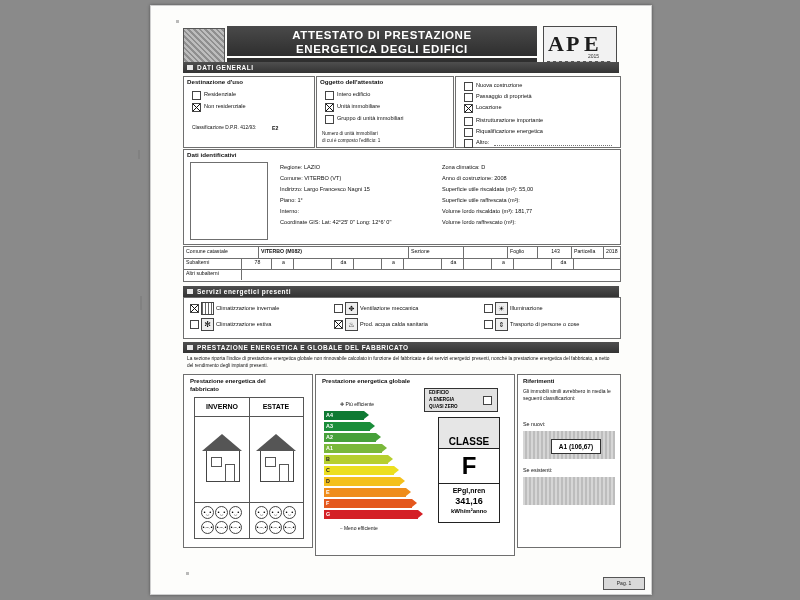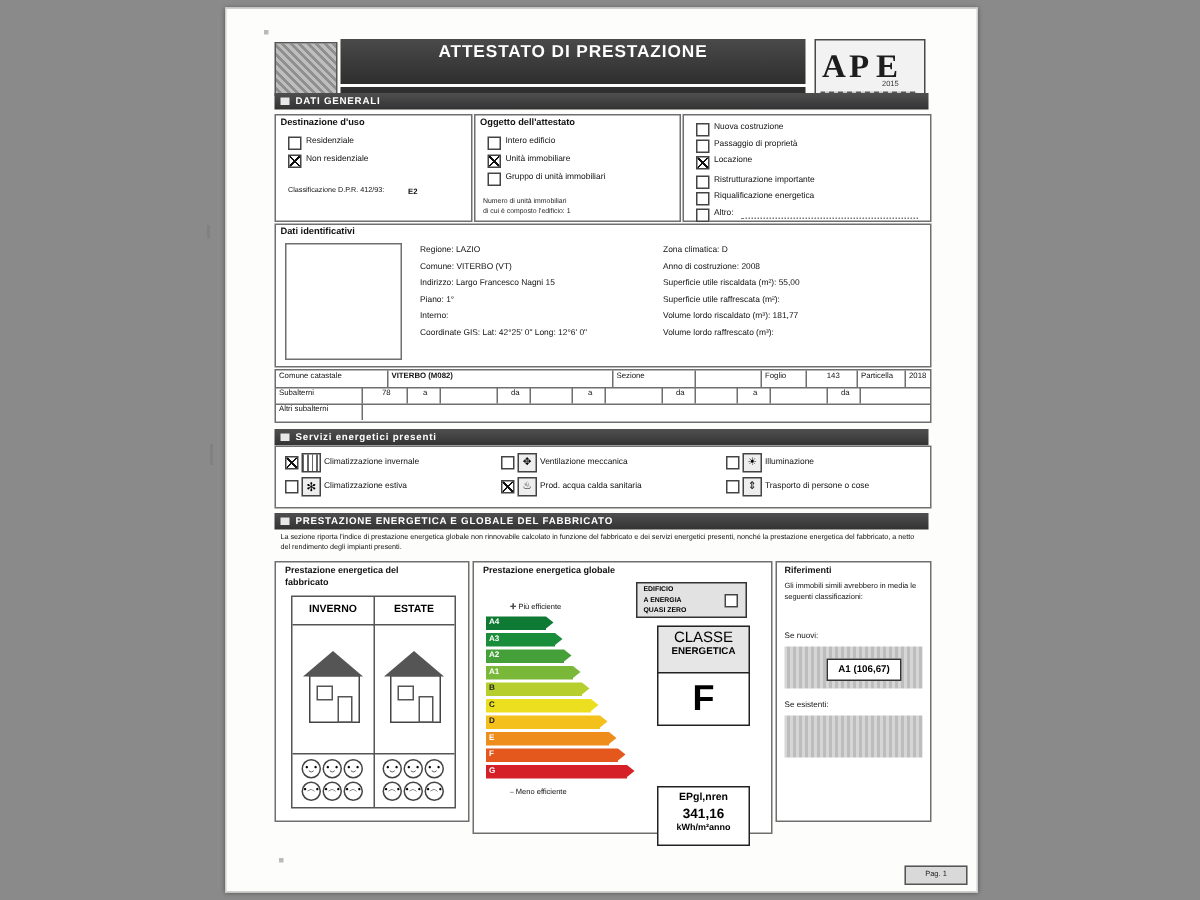--- a/index.html
+++ b/index.html
@@ -103,20 +103,21 @@
 </head>
 <body>
 
 <div class="page">
  <div class="pg-inner">
 
   <div class="hdr">
     <div class="hdr-seal"></div>
     <div class="hdr-band">
       <div>ATTESTATO DI PRESTAZIONE</div>
+      <div>ENERGETICA DEGLI EDIFICI</div>
     </div>
     <div class="hdr-sub">CODICE IDENTIFICATIVO: 2017_07_VT_Vitorchiano_P_Lunchiella_2018        VALIDO FINO AL: 12/07/2027</div>
     <div class="hdr-ape">
       <div class="a">A</div>
       <div class="p">P</div>
       <div class="e">E</div>
       <div class="tag">2015</div>
       <div class="bar"></div>
     </div>
   </div>
@@ -371,27 +372,27 @@
 
     <div class="eband" style="left:8px;top:135px;width:94px;background:#d42026;"><span>G</span></div>
     <div class="arrow" style="left:102px;top:135px;border-left:5px solid #d42026;"></div>
 
     <div class="lbl" style="left:24px;top:150px;font-size:5px;">
       <span>⎯</span>
       <span>Meno efficiente</span>
     </div>
 
     <div class="classbox" style="left:122px;top:42px;width:60px;height:30px;background:#e6e6e6;">
-      <div style="font-size:10px;font-weight:normal;padding-top:2px;">CLASSE</div>
+      <div style="font-size:10px;font-weight:bold;padding-top:18px;">CLASSE</div>
       <div style="font-size:6.5px;font-weight:bold;">ENERGETICA</div>
     </div>
     <div class="classbox" style="left:122px;top:73px;width:60px;height:34px;">
       <div style="font-size:24px;font-weight:bold;line-height:34px;">F</div>
     </div>
-    <div class="classbox" style="left:122px;top:108px;width:60px;height:38px;margin-top:41px;">
+    <div class="classbox" style="left:122px;top:108px;width:60px;height:38px;">
       <div style="font-size:7px;font-weight:bold;padding-top:3px;">EPgl,nren</div>
       <div style="font-size:9px;font-weight:bold;padding-top:2px;">341,16</div>
       <div style="font-size:6px;font-weight:bold;padding-top:2px;">kWh/m²anno</div>
     </div>
   </div>
 
   <div class="box" style="left:366px;top:368px;width:102px;height:172px;">
     <div class="lbl lbl-b" style="left:5px;top:3px;font-size:6px;">Riferimenti</div>
     <div class="lbl" style="left:5px;top:13px;width:92px;white-space:normal;font-size:5px;line-height:7px;">Gli immobili simili avrebbero in media le seguenti classificazioni:</div>
     <div class="lbl" style="left:5px;top:46px;font-size:5.4px;">Se nuovi:</div>

